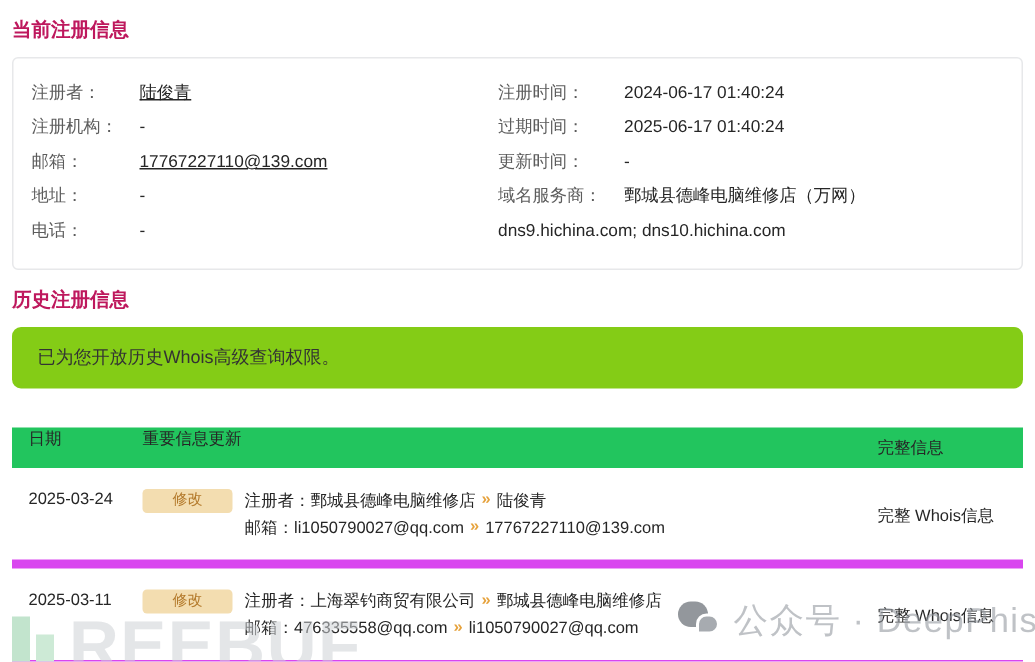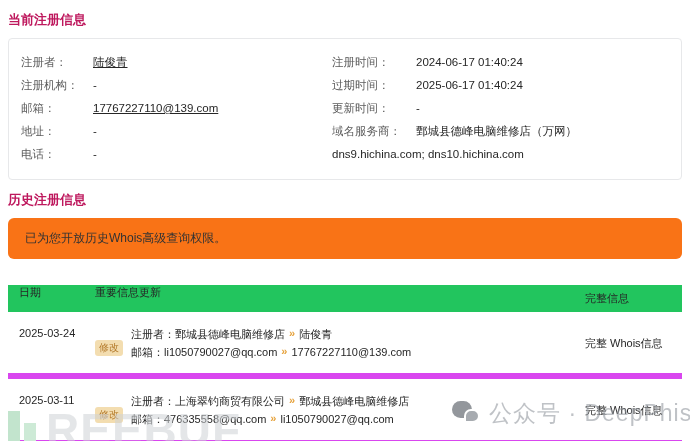--- a/index.html
+++ b/index.html
@@ -30,21 +30,21 @@
   .card-col { width:52%; }
   .card-col.left { width:48%; }
   .info-row { display:flex; line-height:23px; font-size:11.5px; }
   .info-label { color:#5c5c5c; flex-shrink:0; width:72px; }
   .card-col.right .info-label { width:84px; }
   .info-value { color:#262626; }
   .plain-link { color:#262626; text-decoration:underline; cursor:pointer; }
 
   
   .notice {
-    background:#f97316;
+    background:#84cc16;
     border-radius:6px;
     padding:12px 17px;
     font-size:12px;
     color:#333333;
     margin-top:2px;
   }
 
   .htable { margin-top:26px; font-size:11px; }
   .thead {
     display:flex;
@@ -60,24 +60,24 @@
     display:flex;
     padding:13px 0 12px;
     border-bottom:6px solid #d946ef;
   }
   .trow .col-date { line-height:17px; }
   .badge {
     background:#f3ddb0;
     color:#b3792a;
     font-size:10px;
     line-height:12px;
-    padding:2px 4px;
+    padding:2px 20px;
     border-radius:3px;
     flex-shrink:0;
-    margin-top:15px;
+    margin-top:1px;
   }
   .update-lines { margin-left:8px; }
   .uline { line-height:18px; color:#262626; }
   .arrow {
     color:#e6a23c;
     font-weight:bold;
     margin:0 4px;
     position:relative;
     top:-1px;
   }

